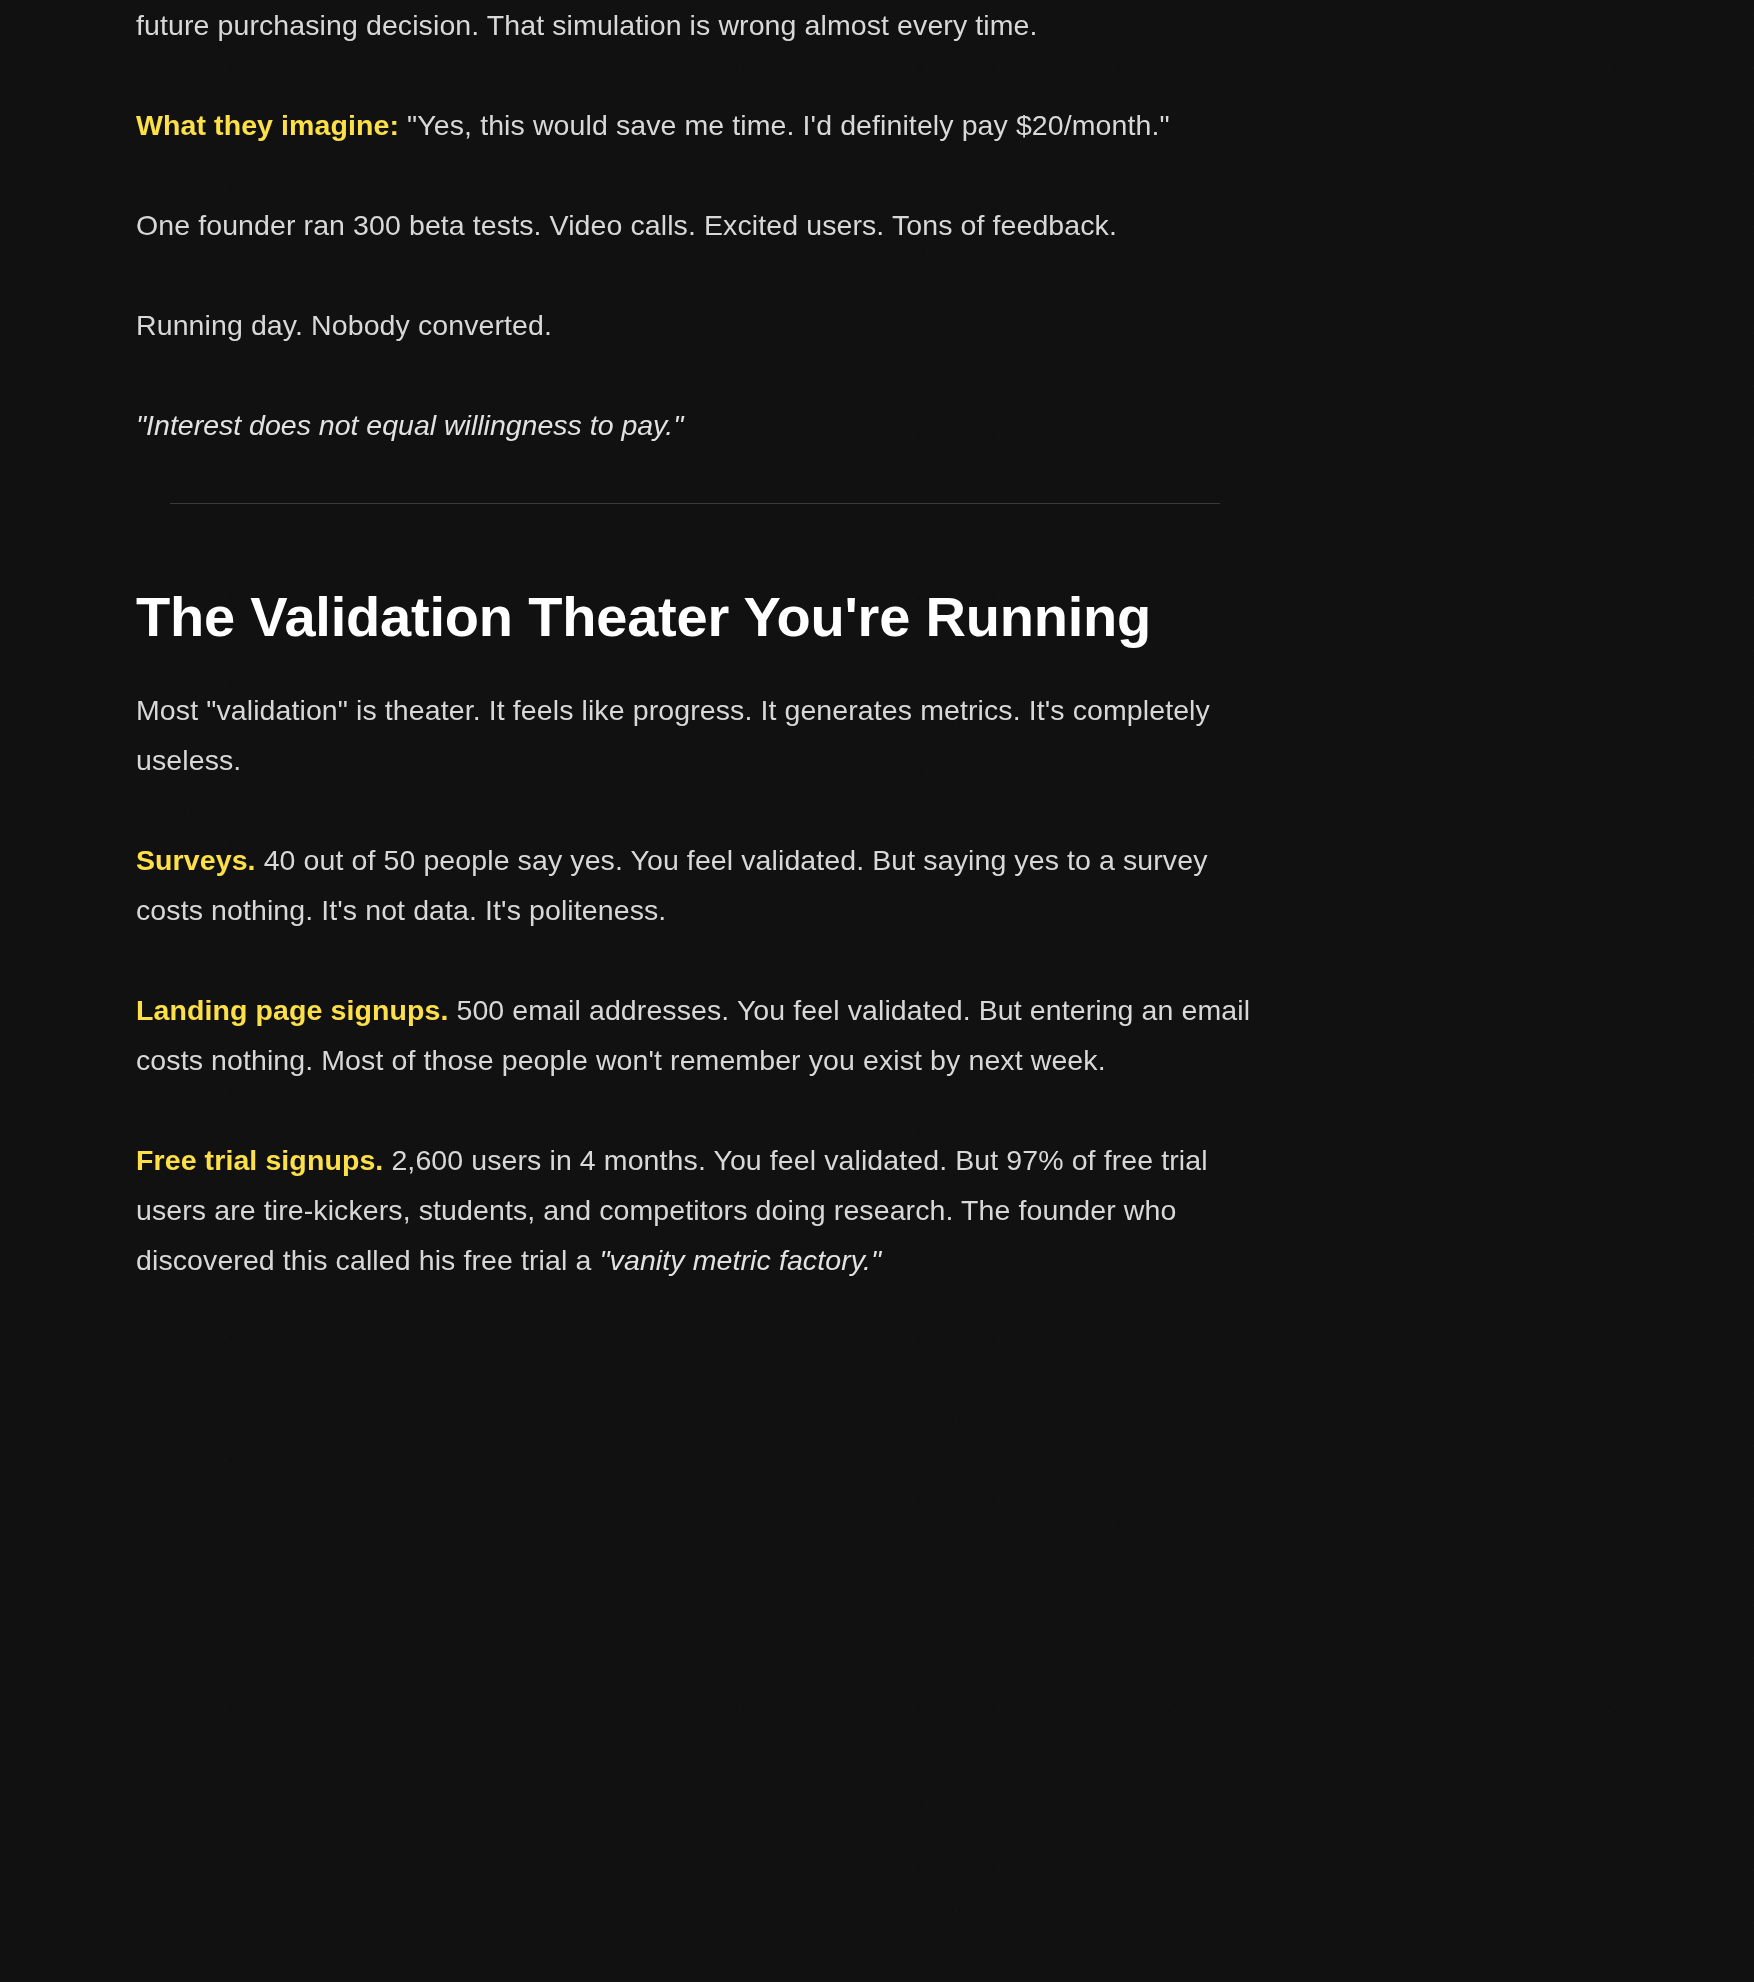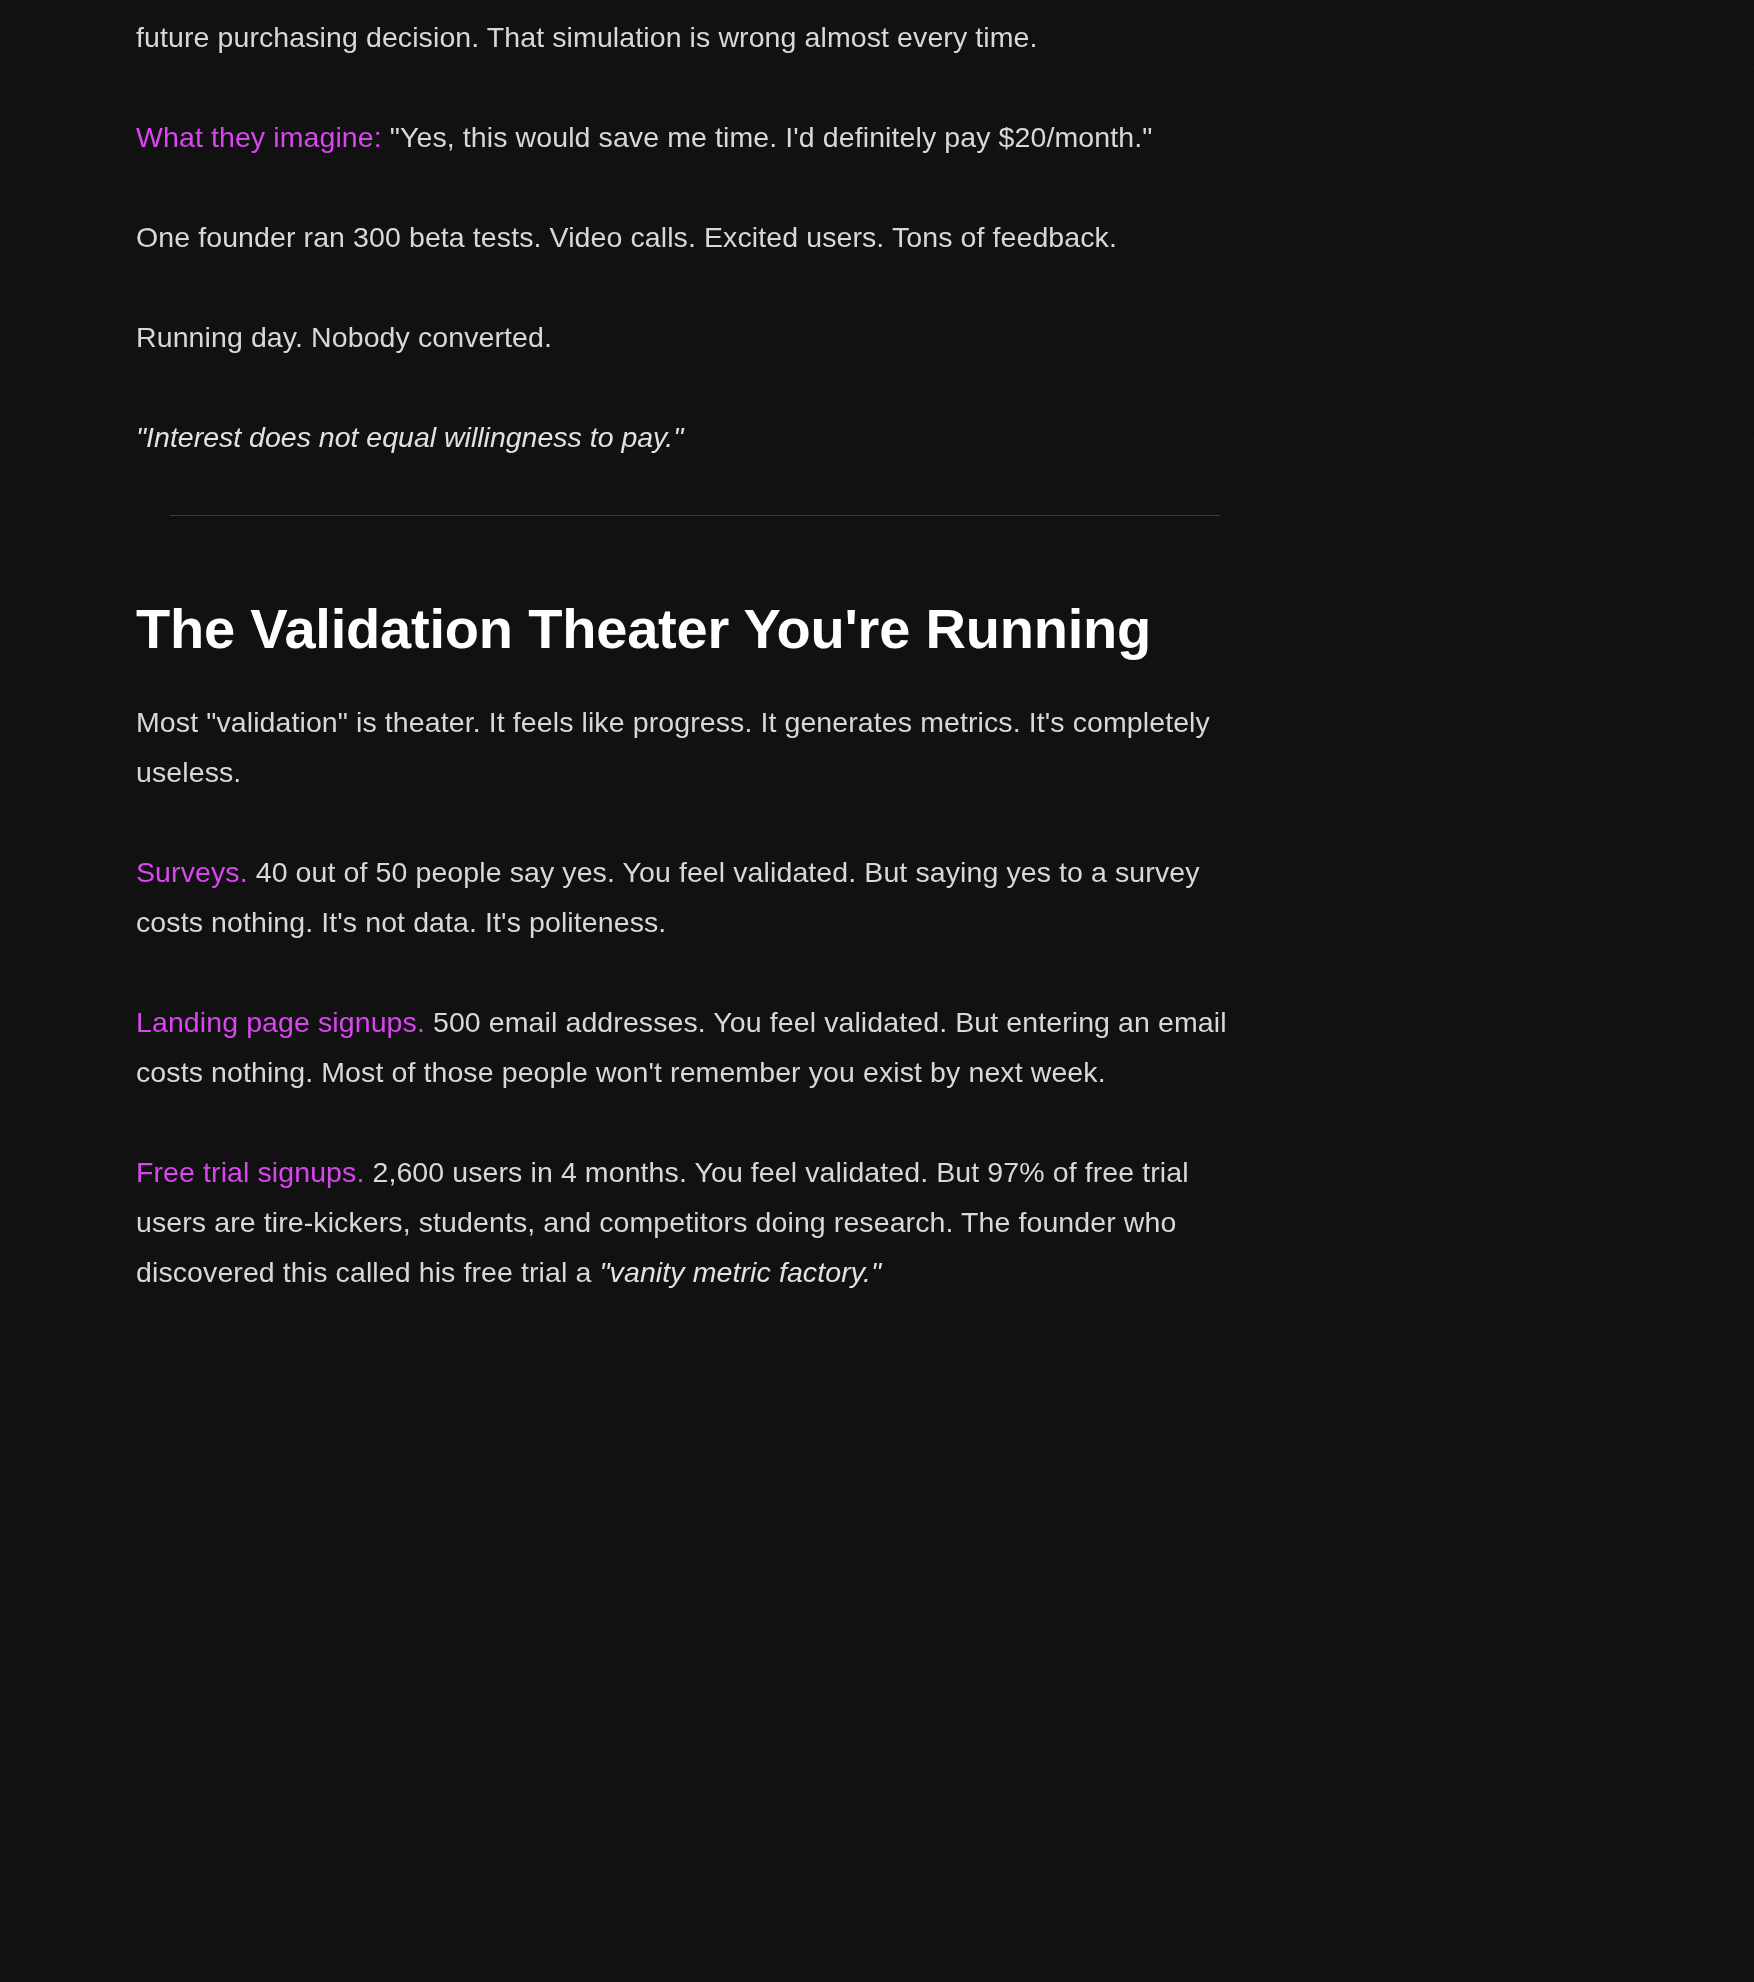--- a/index.html
+++ b/index.html
@@ -28,34 +28,34 @@
       radial-gradient(circle at 89% 41%, rgba(255,255,255,0.020) 0 1px, transparent 1px),
       radial-gradient(circle at 33% 91%, rgba(255,255,255,0.015) 0 1px, transparent 1px);
     background-size: 37px 31px, 43px 41px, 29px 53px, 59px 37px, 31px 47px, 47px 29px;
     z-index: 0;
   }
   .article {
     position: relative;
     z-index: 1;
     width: 1120px;
     margin: 0;
-    padding: 12px 0 0 136px;
+    padding: 0 0 0 136px;
     box-sizing: content-box;
   }
   p.body-text {
     margin: 0 0 50px 0;
     font-size: 28.5px;
     line-height: 50px;
     color: #d8d8d8;
     font-weight: 400;
     letter-spacing: 0.1px;
   }
   p.body-text b, p.body-text strong {
-    color: #d946ef;
-    font-weight: 400;
+    color: #fde047;
+    font-weight: 700;
   }
   p.body-text i, p.body-text em {
     font-style: italic;
     color: #e2e2e2;
   }
   p.quote-line {
     margin: 0 0 50px 0;
     font-size: 28.5px;
     line-height: 50px;
     color: #e2e2e2;

